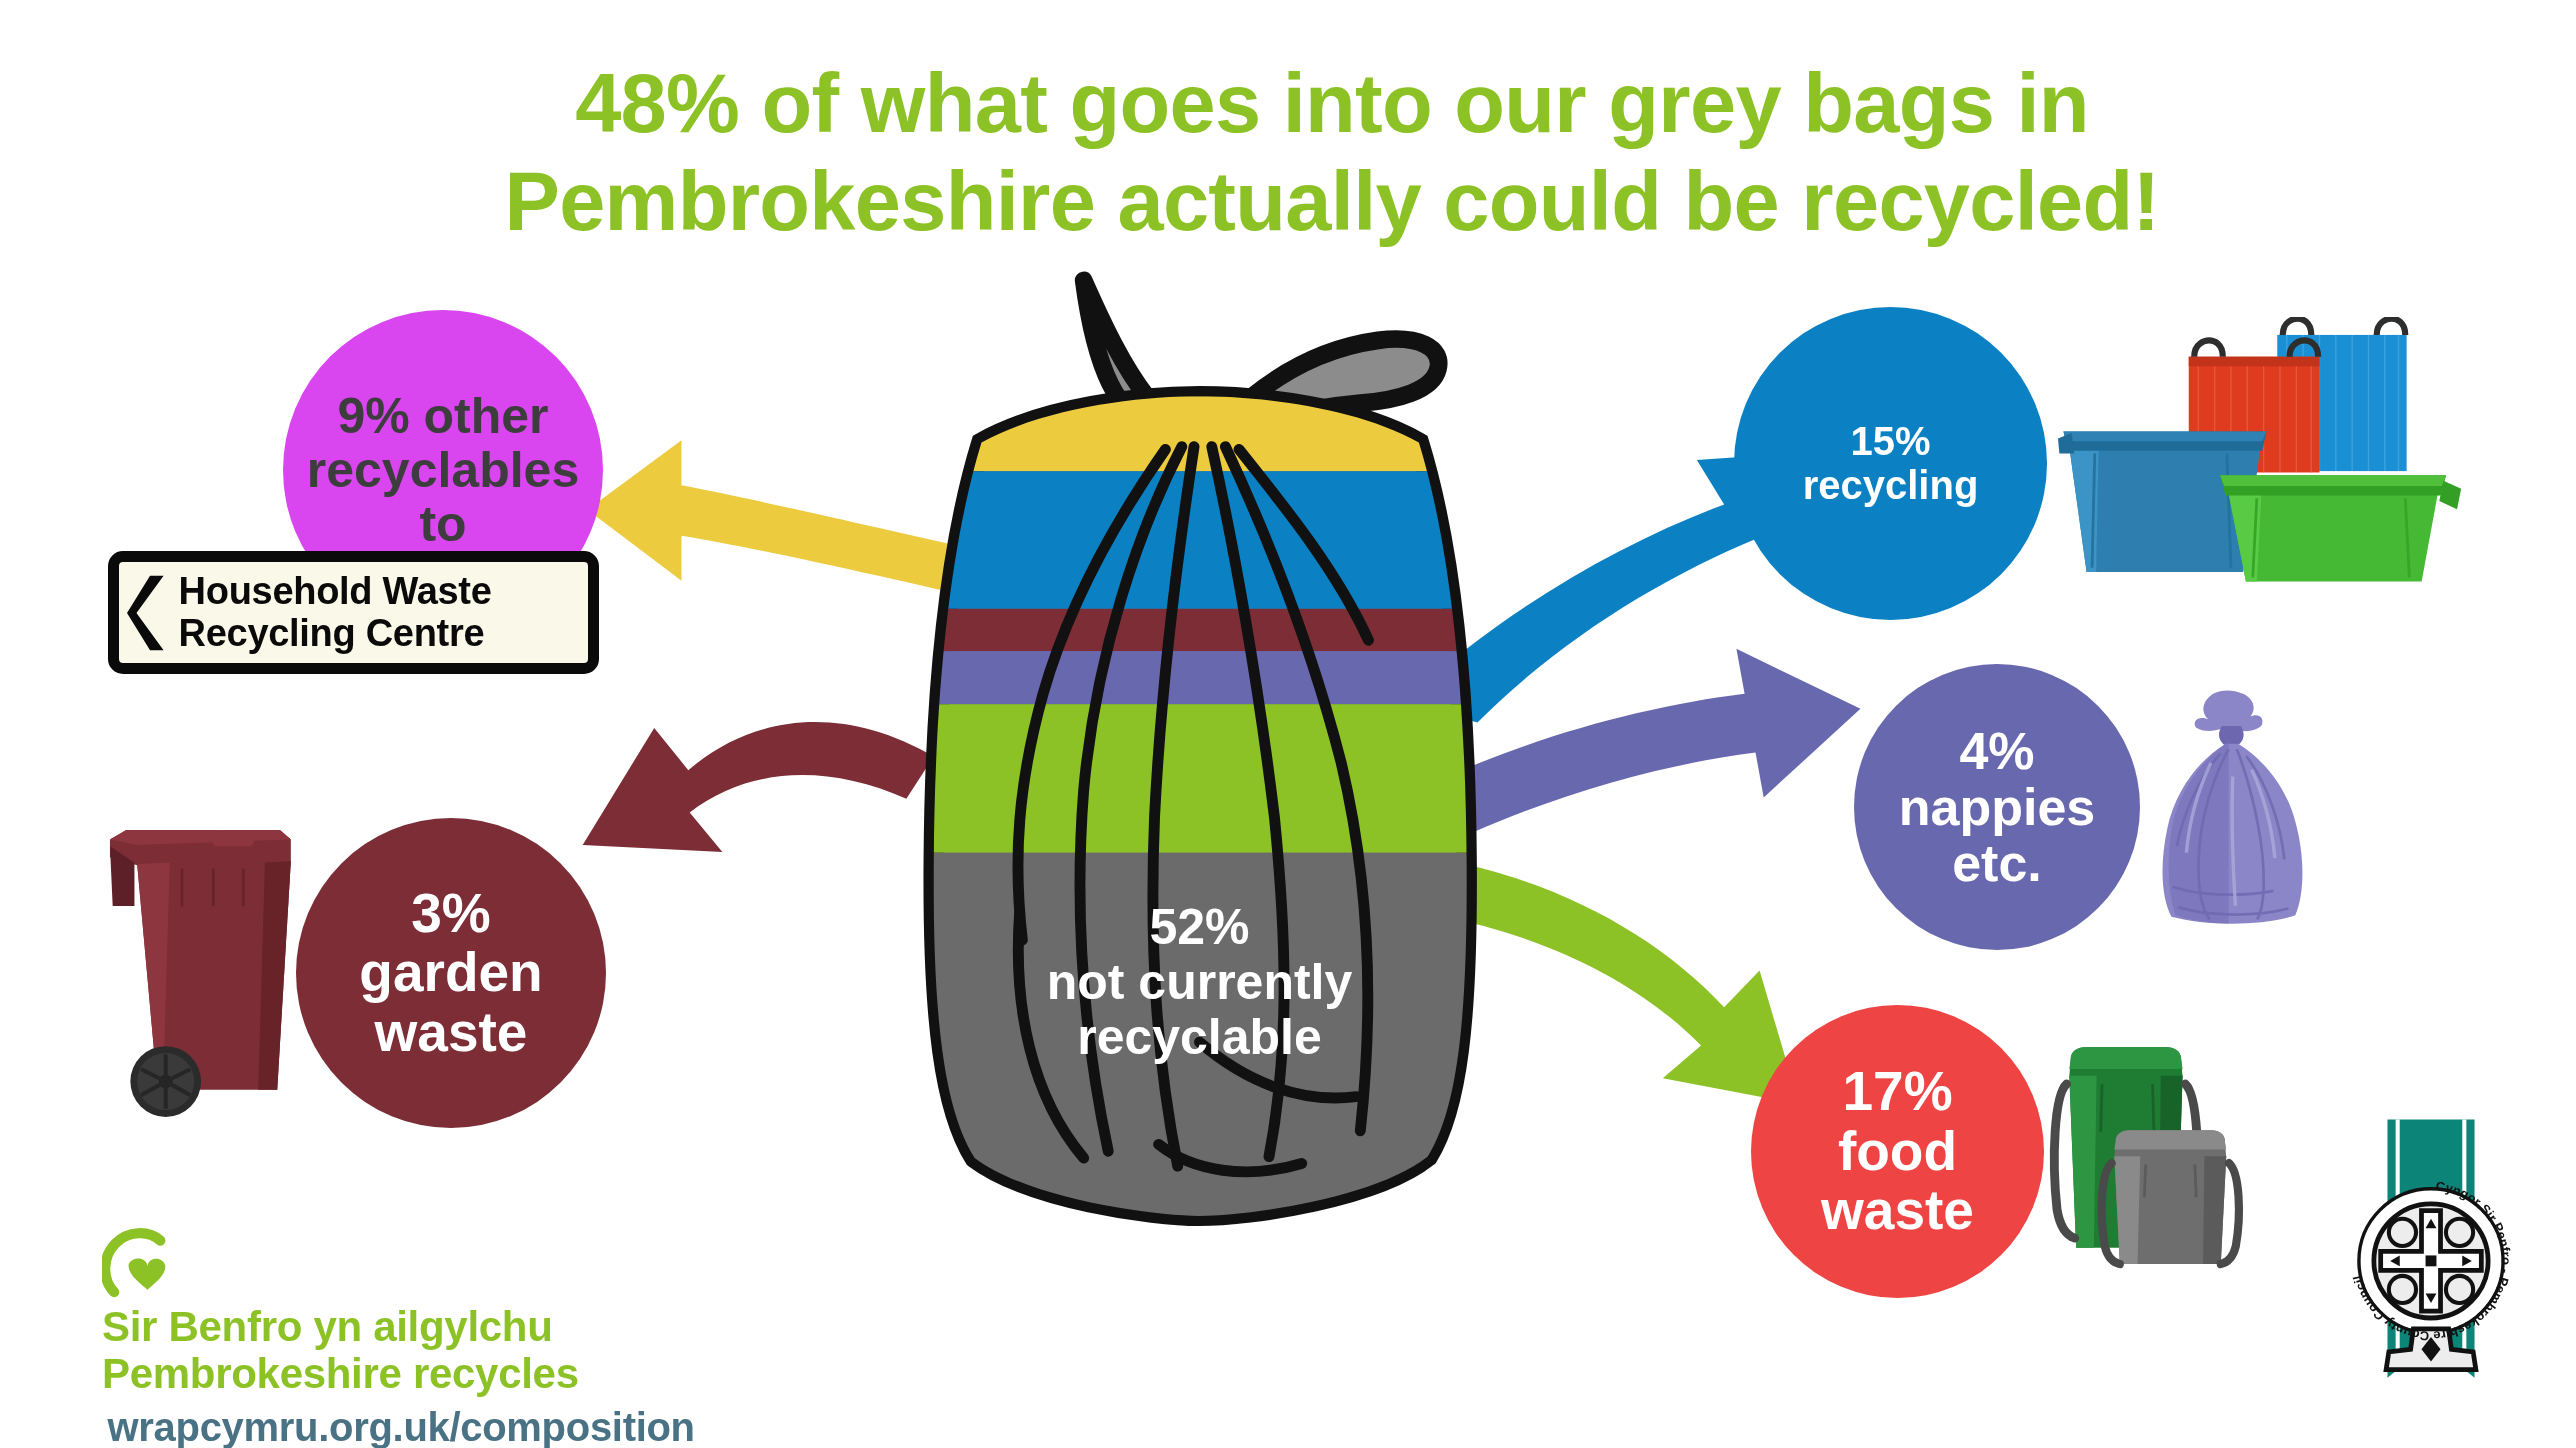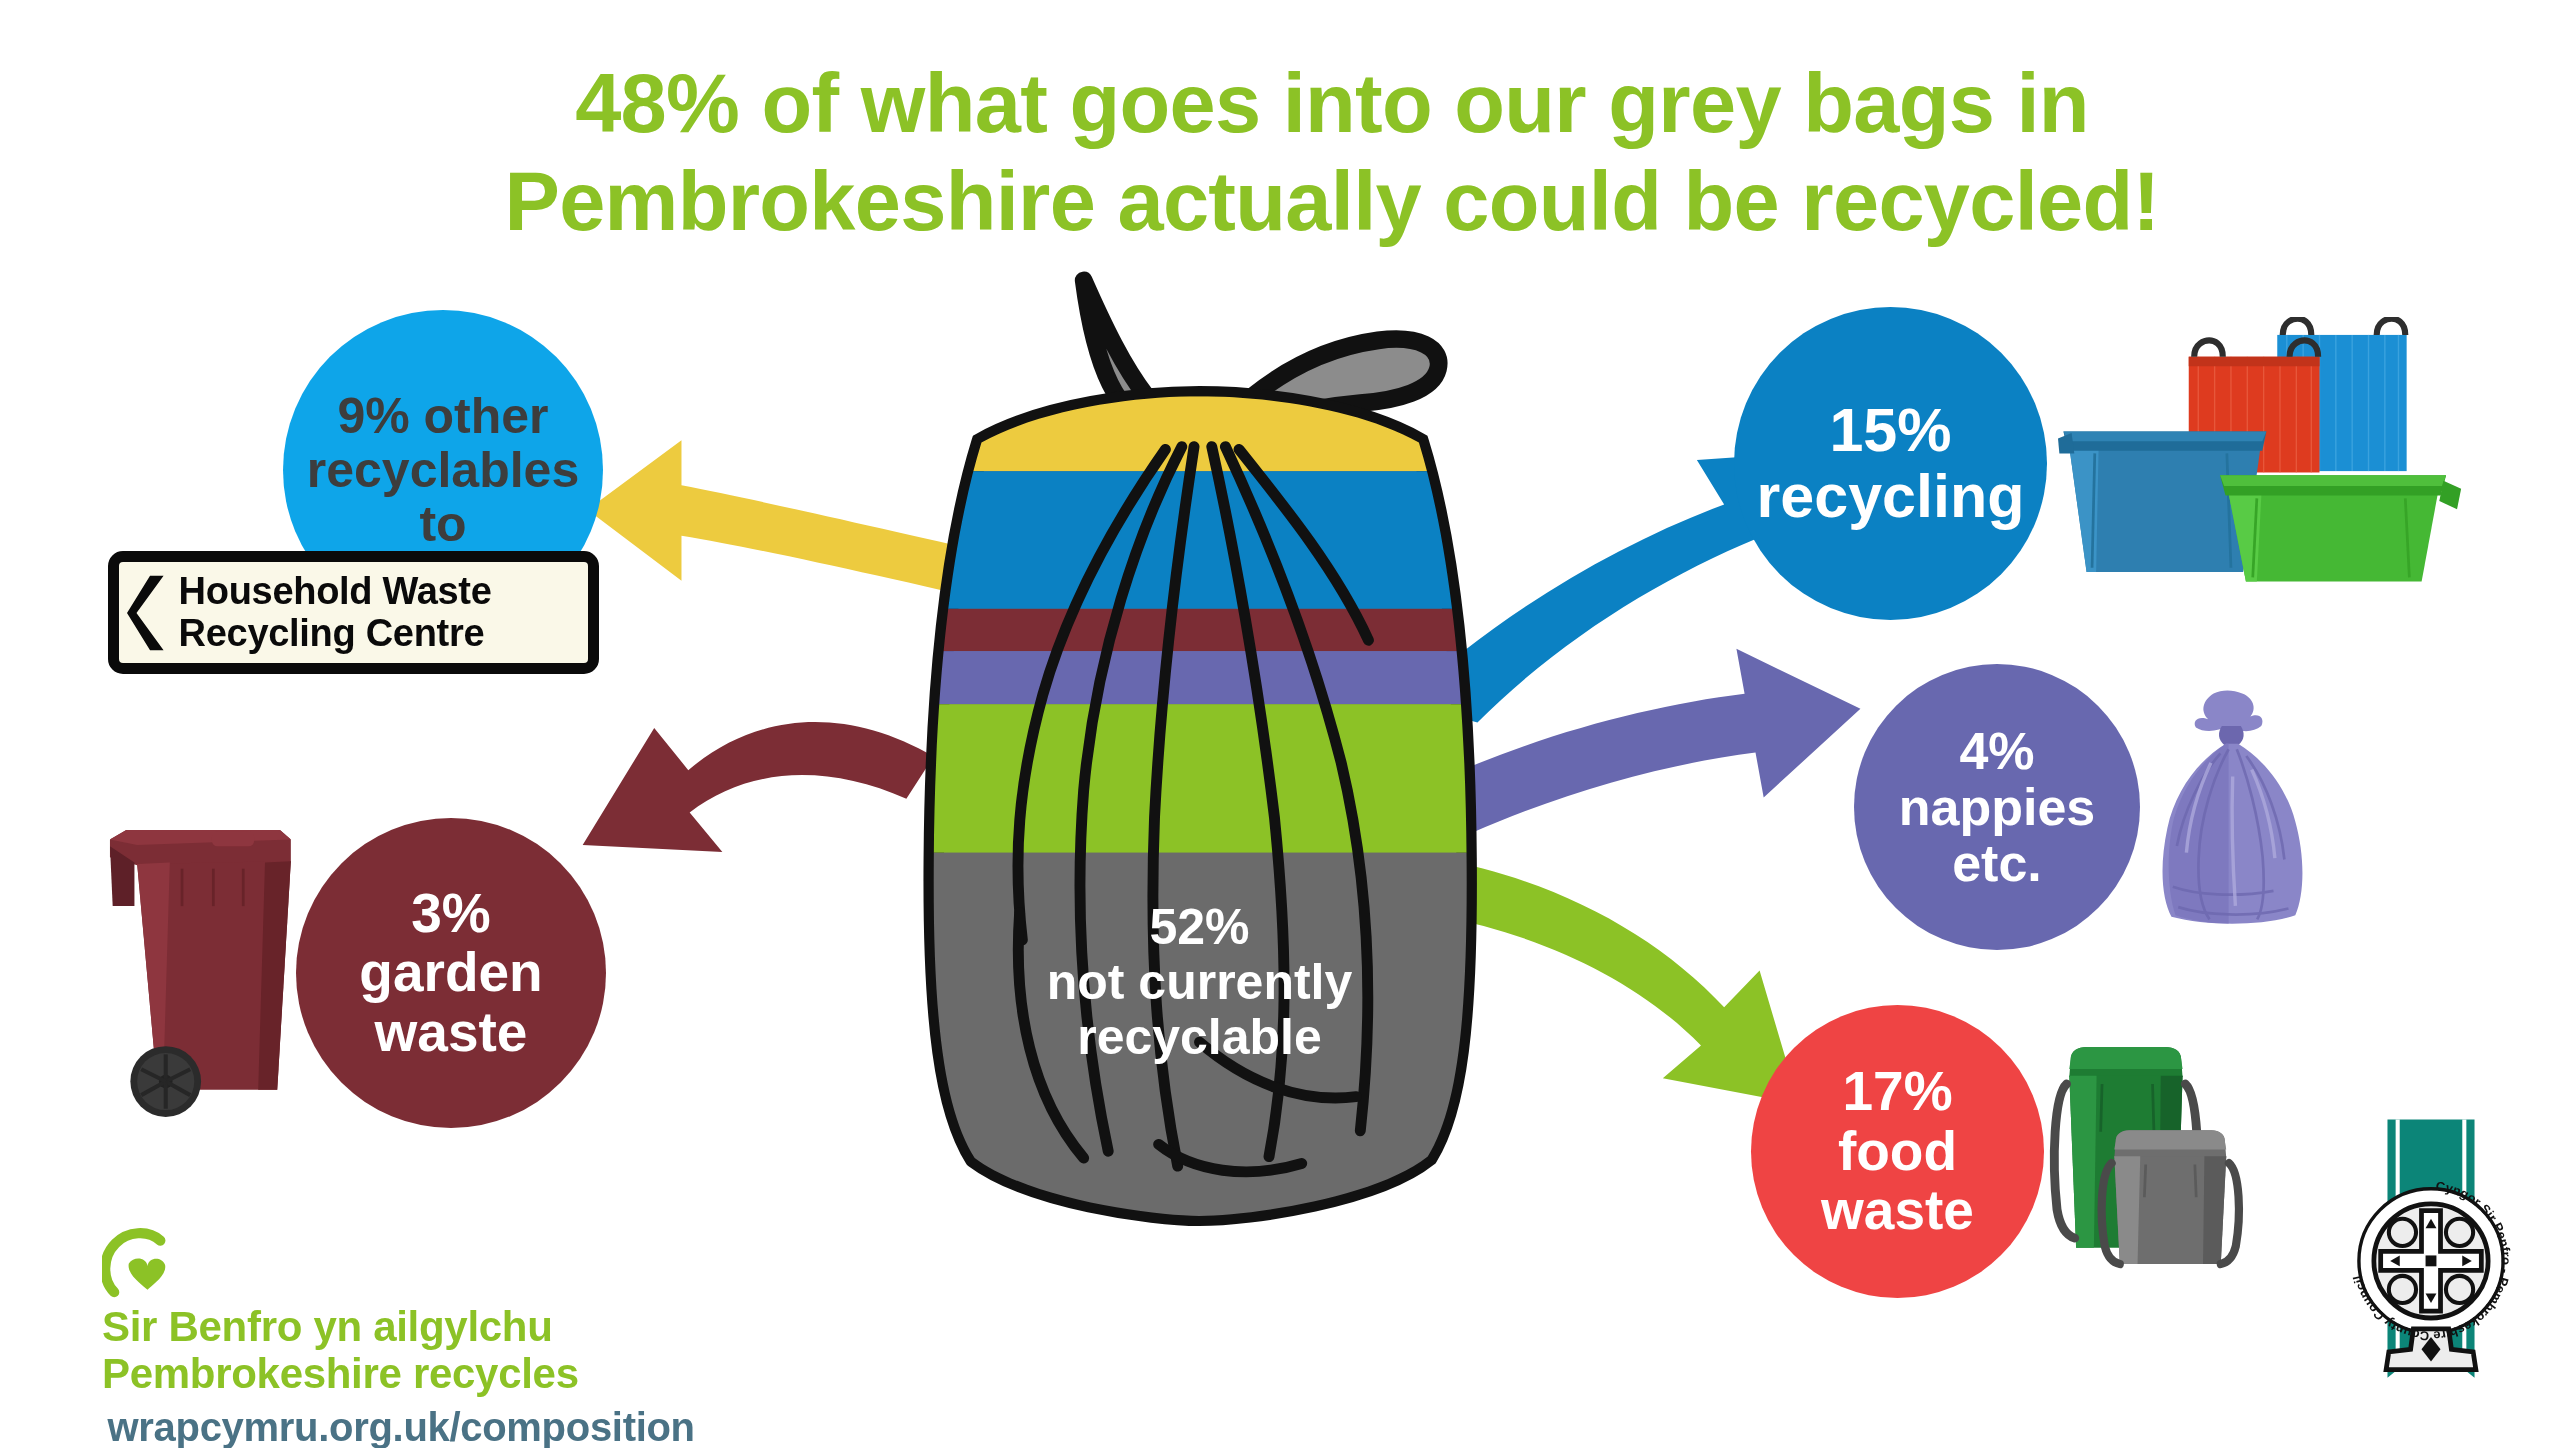--- a/index.html
+++ b/index.html
@@ -40,39 +40,39 @@
     justify-content: center;
     text-align: center;
     font-weight: bold;
     line-height: 1.08;
   }
 
   
   #circle-other {
     left: 283px; top: 310px;
     width: 320px; height: 320px;
-    background: #0ea5e9;
+    background: #d946ef;
     color: #3D3D3D;
     font-size: 50px;
   }
   
   #circle-garden {
     left: 296px; top: 818px;
     width: 310px; height: 310px;
     background: #7C2D35;
     color: #ffffff;
     font-size: 55px;
   }
   
   #circle-recycling {
     left: 1734px; top: 307px;
     width: 313px; height: 313px;
     background: #0B81C3;
     color: #ffffff;
-    font-size: 61px;
+    font-size: 40px;
   }
   
   #circle-nappies {
     left: 1854px; top: 664px;
     width: 286px; height: 286px;
     background: #6868AF;
     color: #ffffff;
     font-size: 52px;
   }
   

